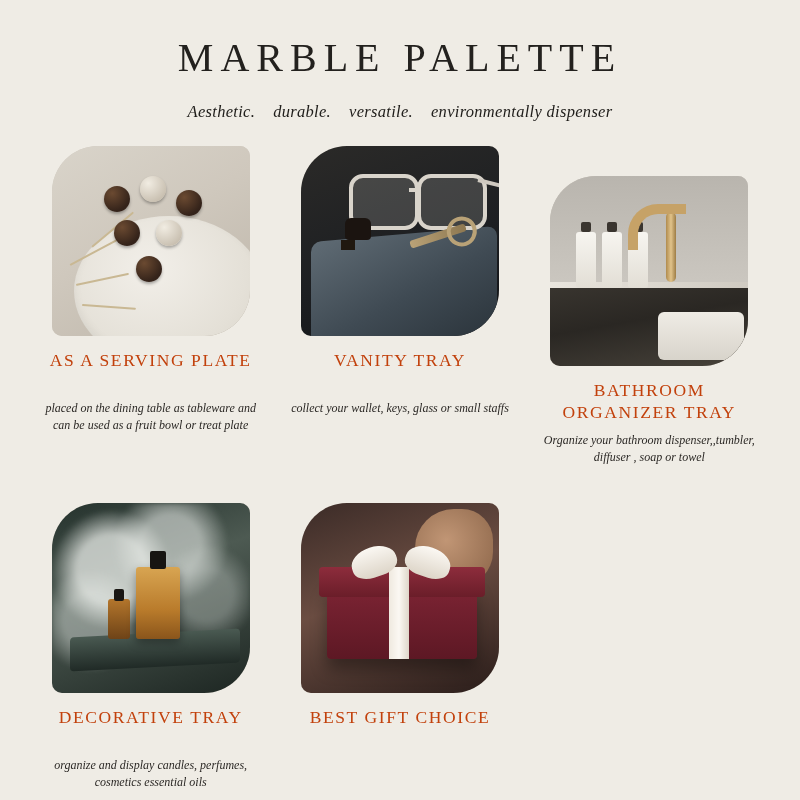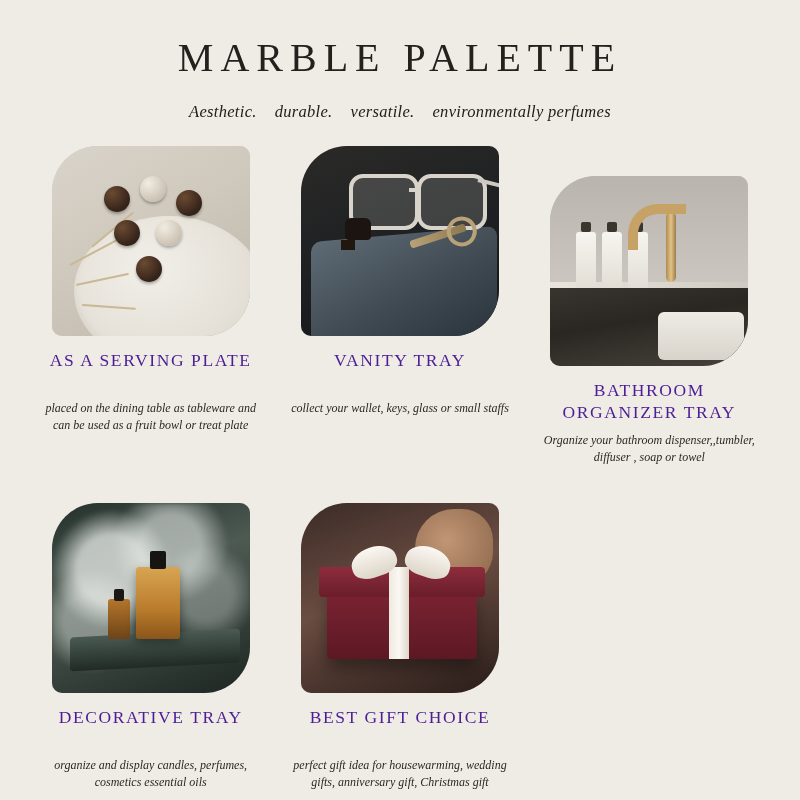--- a/index.html
+++ b/index.html
@@ -65,21 +65,21 @@
     border-radius: 46px 10px 46px 10px;
     overflow: hidden;
     position: relative;
     background: #cdc7bd;
   }
   .cap {
     text-align: center;
     font-family: "Liberation Serif", serif;
     font-size: 17.5px;
     letter-spacing: 1.6px;
-    color: #4c1d95;
+    color: #c2410c;
     margin-top: 14px;
     line-height: 1.25;
     min-height: 42px;
   }
   .desc {
     text-align: center;
     font-family: "Liberation Serif", serif;
     font-style: italic;
     font-size: 12px;
     line-height: 1.45;
@@ -267,21 +267,21 @@
   }
 </style>
 </head>
 <body>
 
 <div class="page">
 
   <h1 class="title">MARBLE PALETTE</h1>
 
   <div class="subtitle">
-    <span>Aesthetic.</span><span>durable.</span><span>versatile.</span><span>environmentally perfumes</span>
+    <span>Aesthetic.</span><span>durable.</span><span>versatile.</span><span>environmentally dispenser</span>
   </div>
 
   <div class="grid">
 
     <div class="cell">
       <div class="photo">
         <div class="ph-inner p1">
           <div class="plate"></div>
           <div class="stick" style="left:18px; top:118px; transform:rotate(-28deg);"></div>
           <div class="stick" style="left:24px; top:138px; transform:rotate(-12deg);"></div>
@@ -352,17 +352,16 @@
         <div class="ph-inner p6">
           <div class="hand"></div>
           <div class="box"></div>
           <div class="lid"></div>
           <div class="ribbonv"></div>
           <div class="bowl"></div>
           <div class="bowr"></div>
         </div>
       </div>
       <div class="cap">BEST GIFT CHOICE</div>
-      <div class="desc">perfect gift idea for housewarming, wedding gifts, anniversary gift, Christmas gift</div>
     </div>
 
   </div>
 </div>
 
 </body></html>

